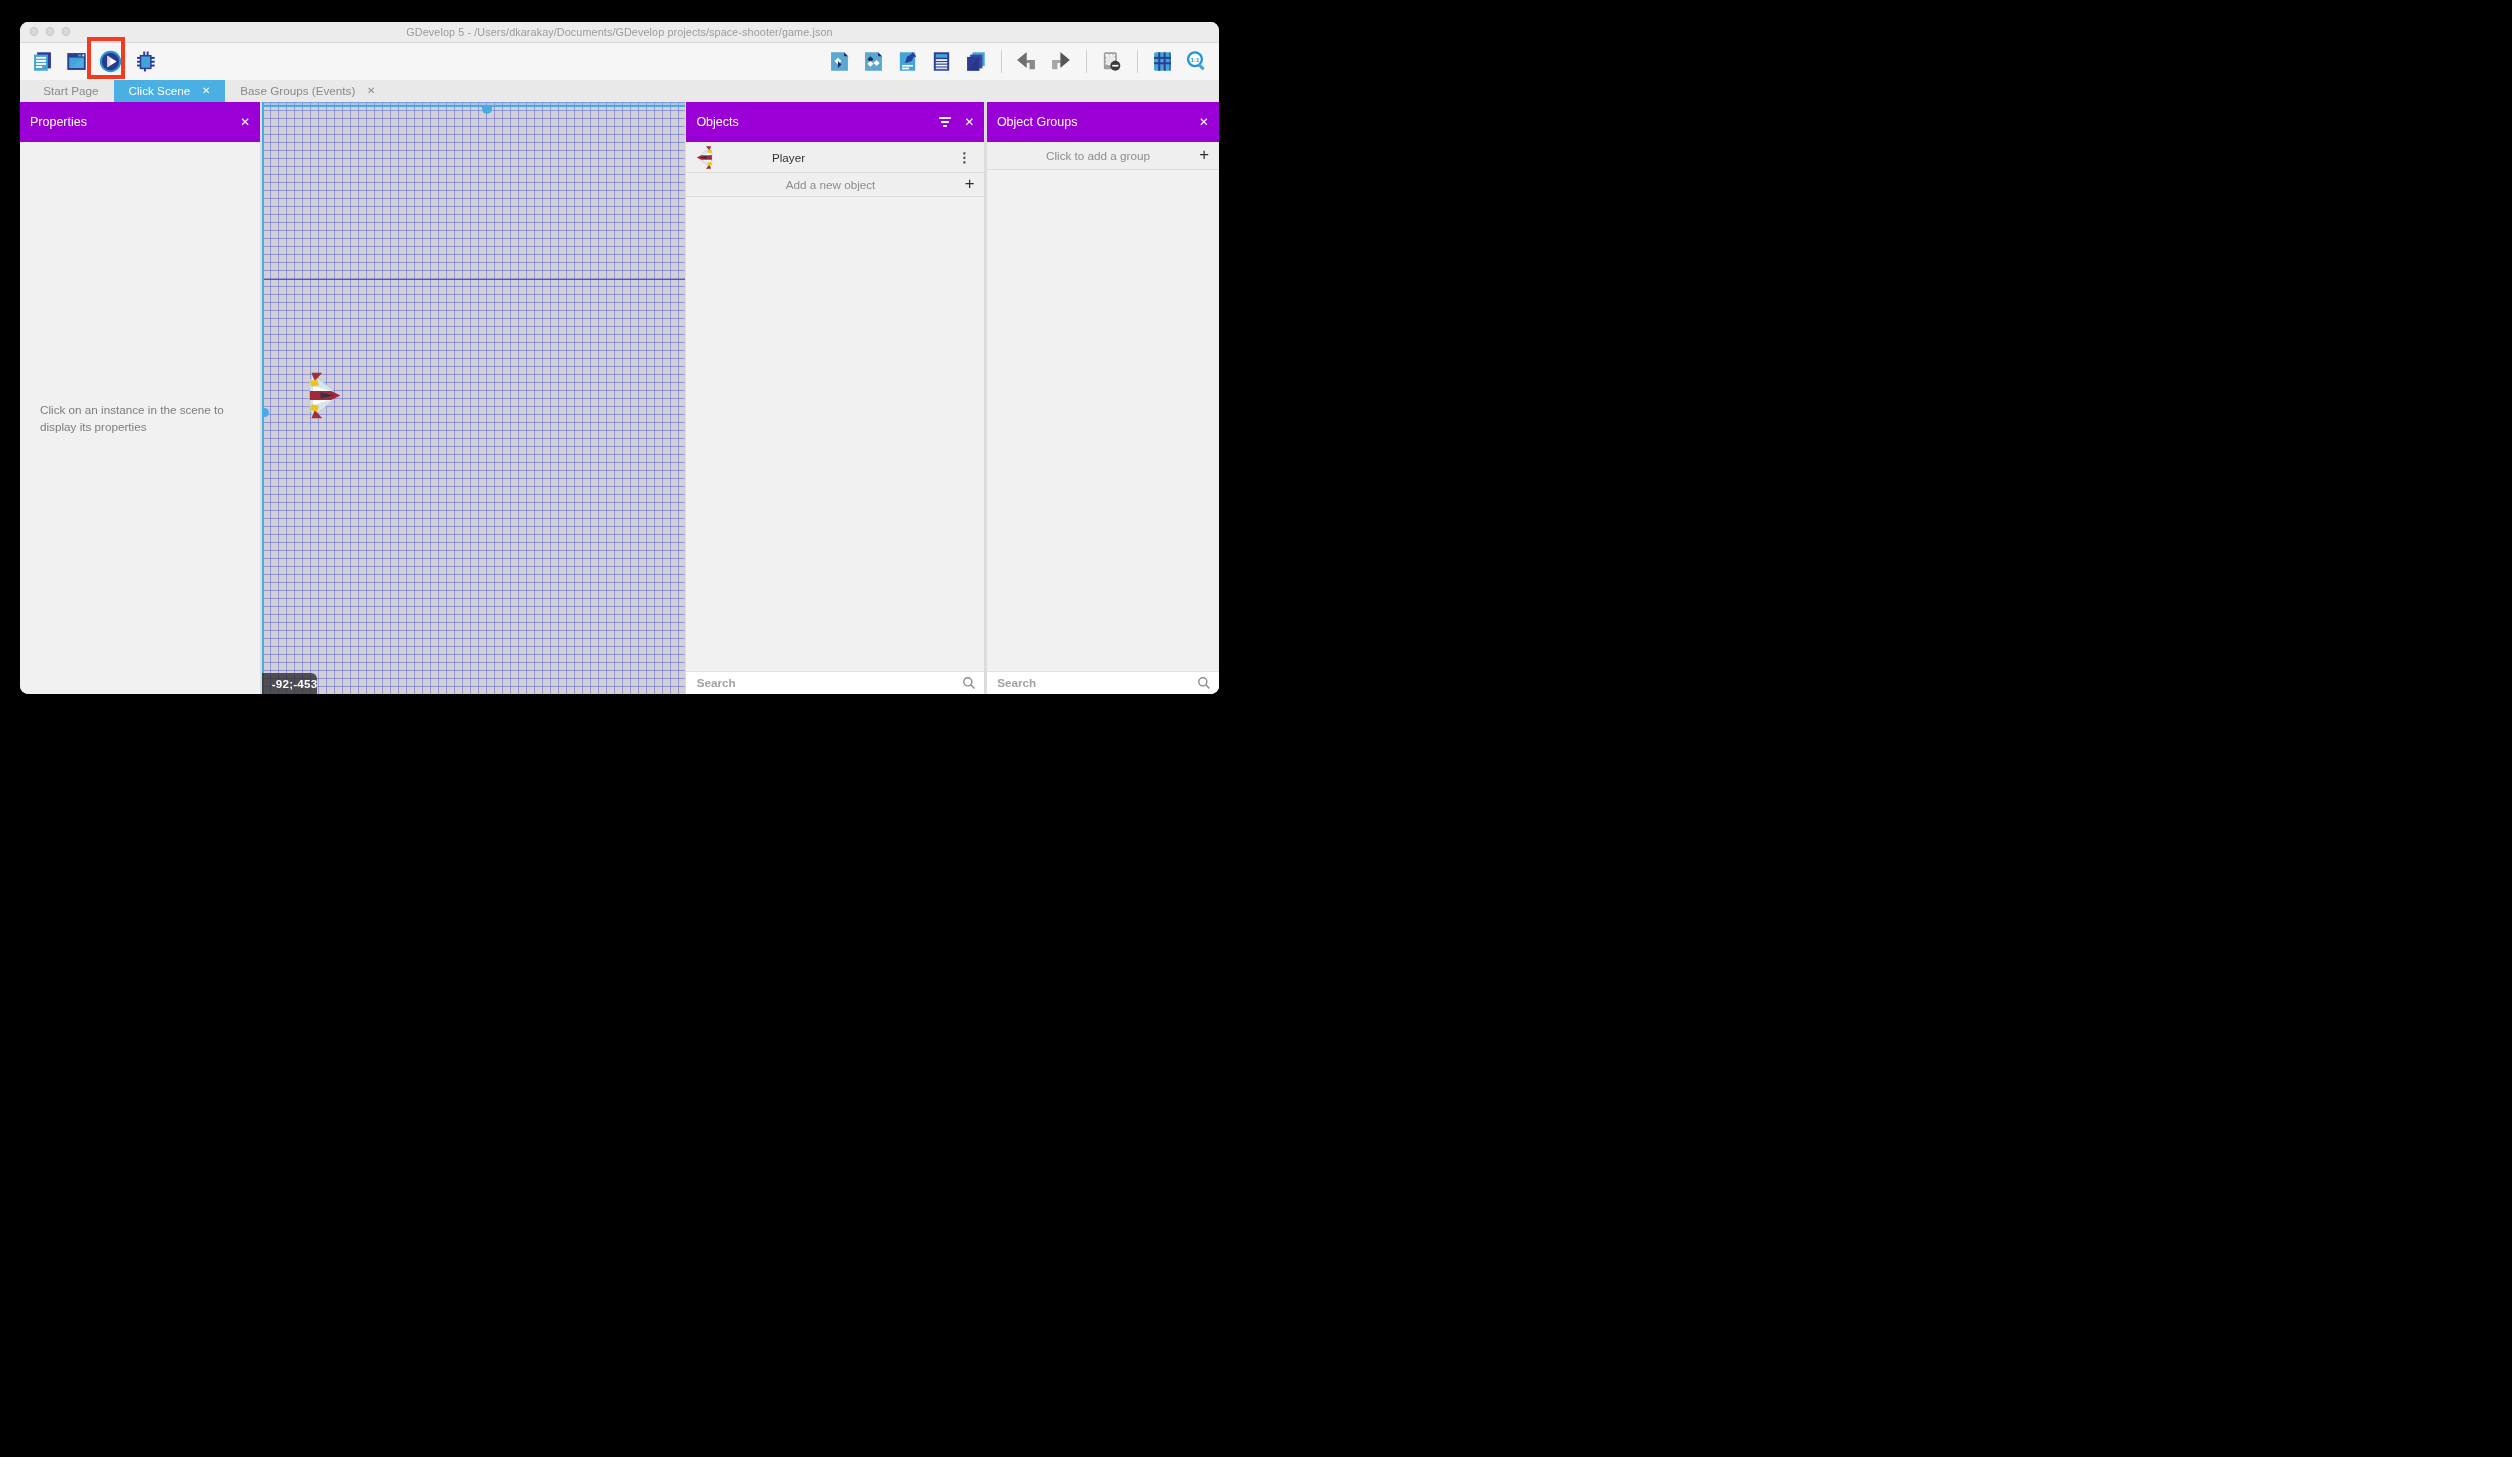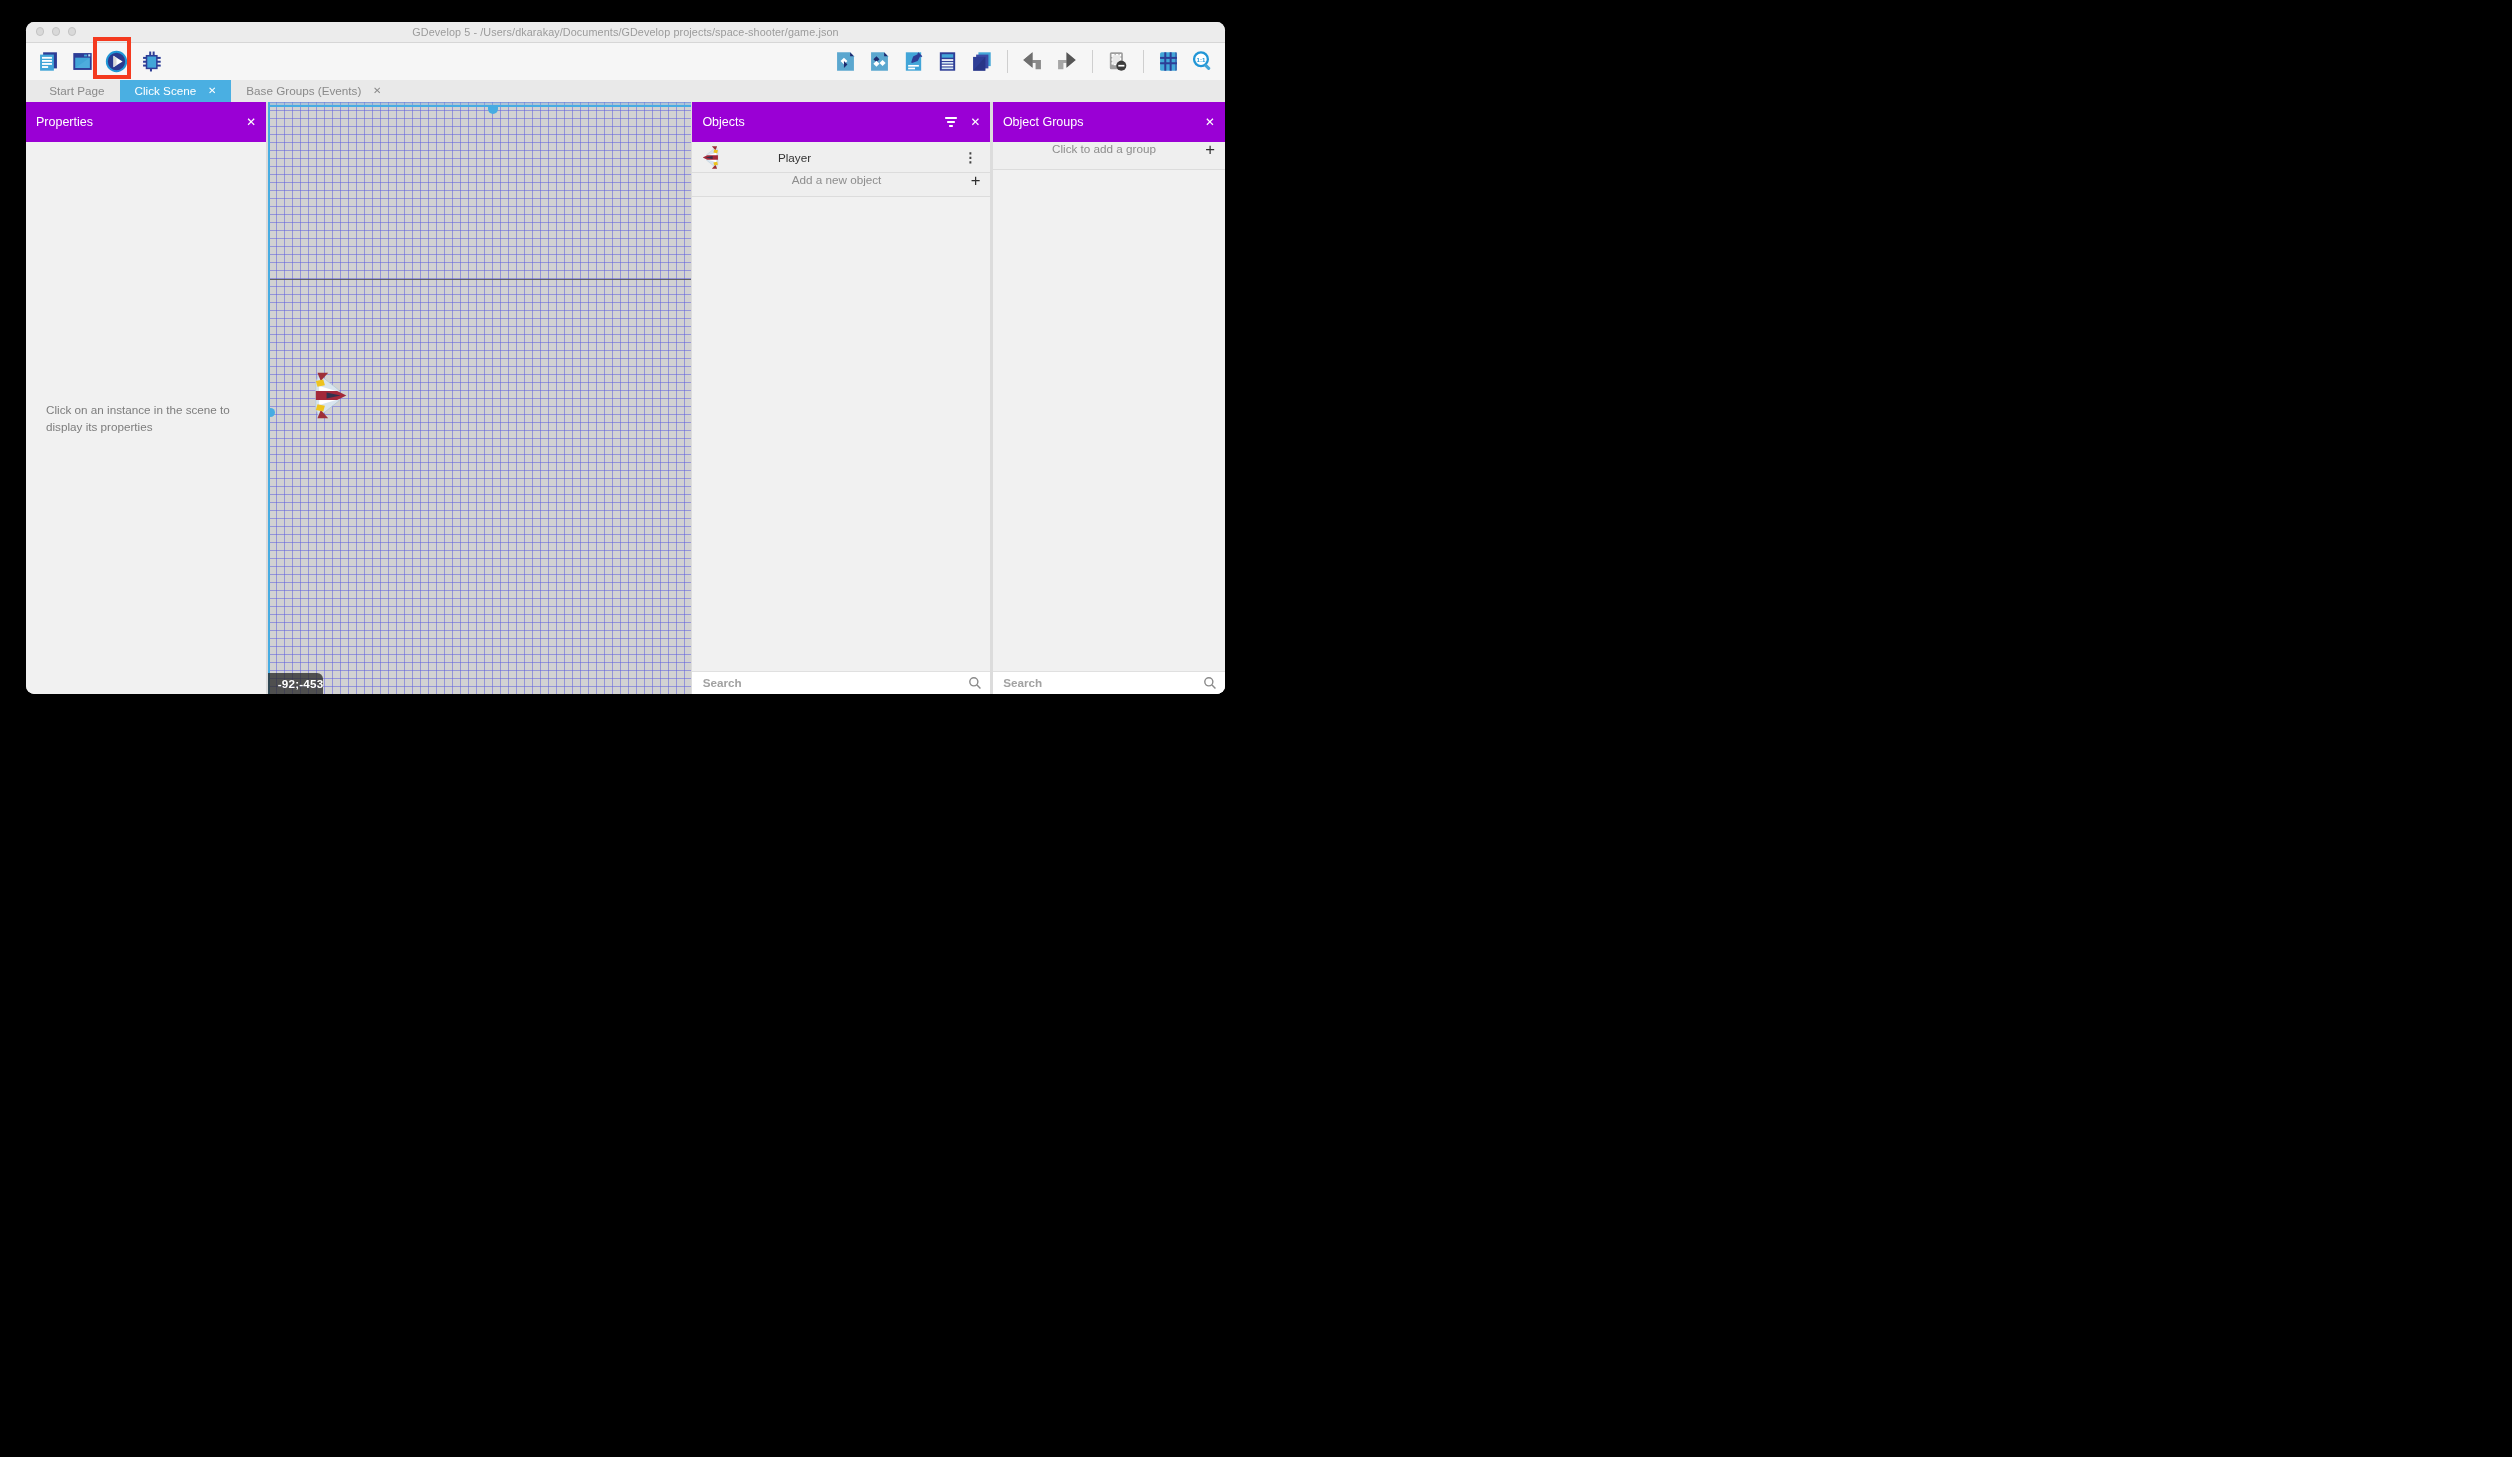--- a/index.html
+++ b/index.html
@@ -1,18 +1,18 @@
 <!DOCTYPE html>
 <html style="font-size:13.3px"><head>
 <meta charset="utf-8">
 <style>
   html,body{margin:0;padding:0;background:#000;}
   body{width:1256px;height:729px;position:relative;font-family:"Liberation Sans",sans-serif;
        -webkit-font-smoothing:antialiased;overflow:hidden;}
-  .window{position:absolute;left:26px;top:21.7px;width:1199px;height:672px;background:#f2f2f2;
+  .window{position:absolute;left:20px;top:21.7px;width:1199px;height:672px;background:#f2f2f2;
           border-radius:8.3px;overflow:hidden;box-shadow:0 15px 42px rgba(0,0,0,.65);}
   
   .titlebar{height:20px;background:#ececec;border-bottom:0.8px solid #d6d6d6;position:relative;
             display:flex;align-items:center;justify-content:center;}
   .traffic{position:absolute;left:10px;top:5.8px;display:flex;gap:7.5px;}
   .traffic span{width:8.3px;height:8.3px;border-radius:50%;background:#d9d9d9;border:0.8px solid #c3c3c3;box-sizing:border-box;}
   .title-text{font-size:10.8px;color:#9b9b9b;letter-spacing:0.1px;}
   
   .toolbar{height:37px;background:#f6f6f6;display:flex;align-items:center;padding:0 10px;box-sizing:border-box;}
   .tb-group{display:flex;align-items:center;gap:9.2px;}
@@ -55,21 +55,21 @@
   .coord-badge{position:absolute;left:0;bottom:0;width:55px;height:21.7px;background:rgba(42,42,42,.78);
                border-top-right-radius:5.8px;color:#fff;font-size:11.7px;font-weight:bold;
                display:flex;align-items:center;padding-left:10px;box-sizing:border-box;letter-spacing:0.2px;}
   
   .obj-row{height:30px;display:flex;align-items:center;padding:0 8.3px;background:#efefef;
            border-bottom:0.8px solid #dcdcdc;cursor:pointer;gap:36px;}
   .obj-thumb{width:18.3px;height:25px;margin-right:23px;flex:0 0 auto;}
   .obj-thumb svg{width:18.3px;height:25px;transform:scaleX(-1);}
   .obj-label{font-size:11.7px;color:#333;flex:1;}
   .dots{color:#444;font-size:13.3px;font-weight:bold;cursor:pointer;padding:0 5px;line-height:1;}
-  .add-row{height:23px;display:flex;align-items:flex-start;background:#efefef;border-bottom:0.8px solid #dcdcdc;
+  .add-row{height:23px;display:flex;align-items:center;background:#efefef;border-bottom:0.8px solid #dcdcdc;
            padding:0 10px;cursor:pointer;}
   .add-label{flex:1;text-align:center;font-size:11.7px;color:#8d8d8d;}
   .plus{color:#2e2e2e;font-size:16.7px;font-weight:300;line-height:1;cursor:pointer;}
   .groups-add .add-label{text-align:center;}
   .panel-fill{flex:1;}
   .search-row{height:22.5px;background:#fff;border-top:0.8px solid #e0e0e0;display:flex;align-items:center;
               padding:0 8.3px;flex:0 0 auto;}
   .search-input{border:none;outline:none;background:transparent;flex:1;font-size:11.7px;color:#333;
                 font-family:"Liberation Sans",sans-serif;font-weight:bold;}
   .search-input::placeholder{color:#a2a2a2;}

